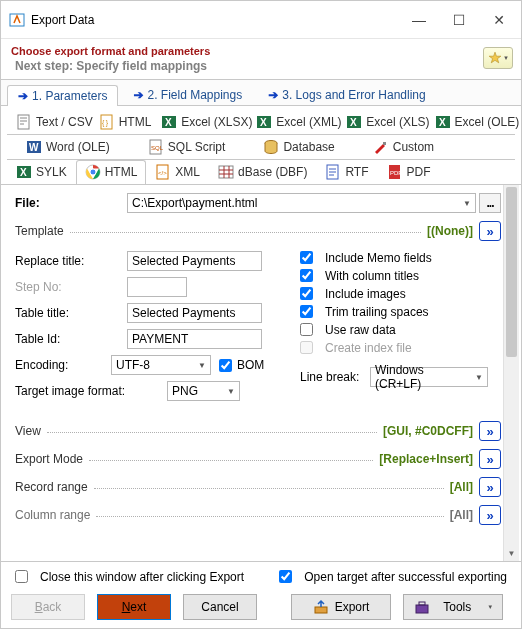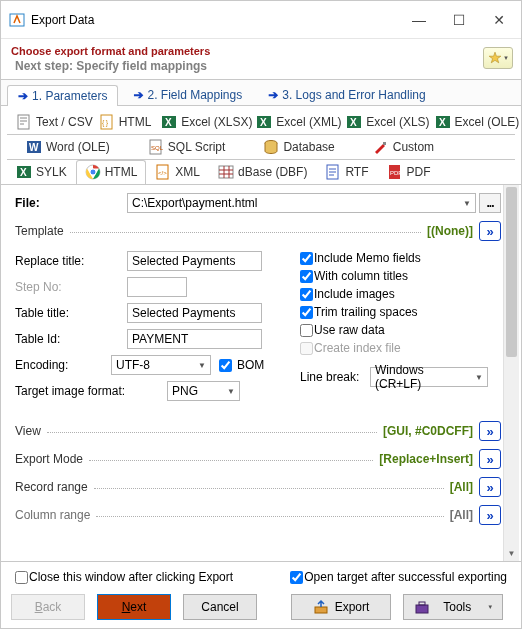--- a/index.html
+++ b/index.html
@@ -135,21 +135,21 @@
     display:flex;align-items:center;justify-content:center;
     font-weight:bold; letter-spacing: -1px;
   }
   .bom-check { margin-left:4px; display:flex; align-items:center; gap:2px; }
 
   .two-col {
     display:flex; gap:20px; align-items:flex-start;
   }
   .col { flex:1; }
 
-  .chk-row { display:flex; align-items:center; gap:1px; margin-bottom: 4px; }
+  .chk-row { display:flex; align-items:flex-start; gap:12px; margin-bottom: 4px; }
   .chk-row input[type=checkbox] { width:13px; height:13px; margin:0; }
   .chk-row.disabled { color: var(--disabled); }
 
   
   .section {
     display:flex; align-items:center; margin: 8px 0 4px 0;
   }
   .section .title { flex: 0 0 auto; margin-right:6px; color:#333; }
   .section .line {
     flex: 1 1 auto;

